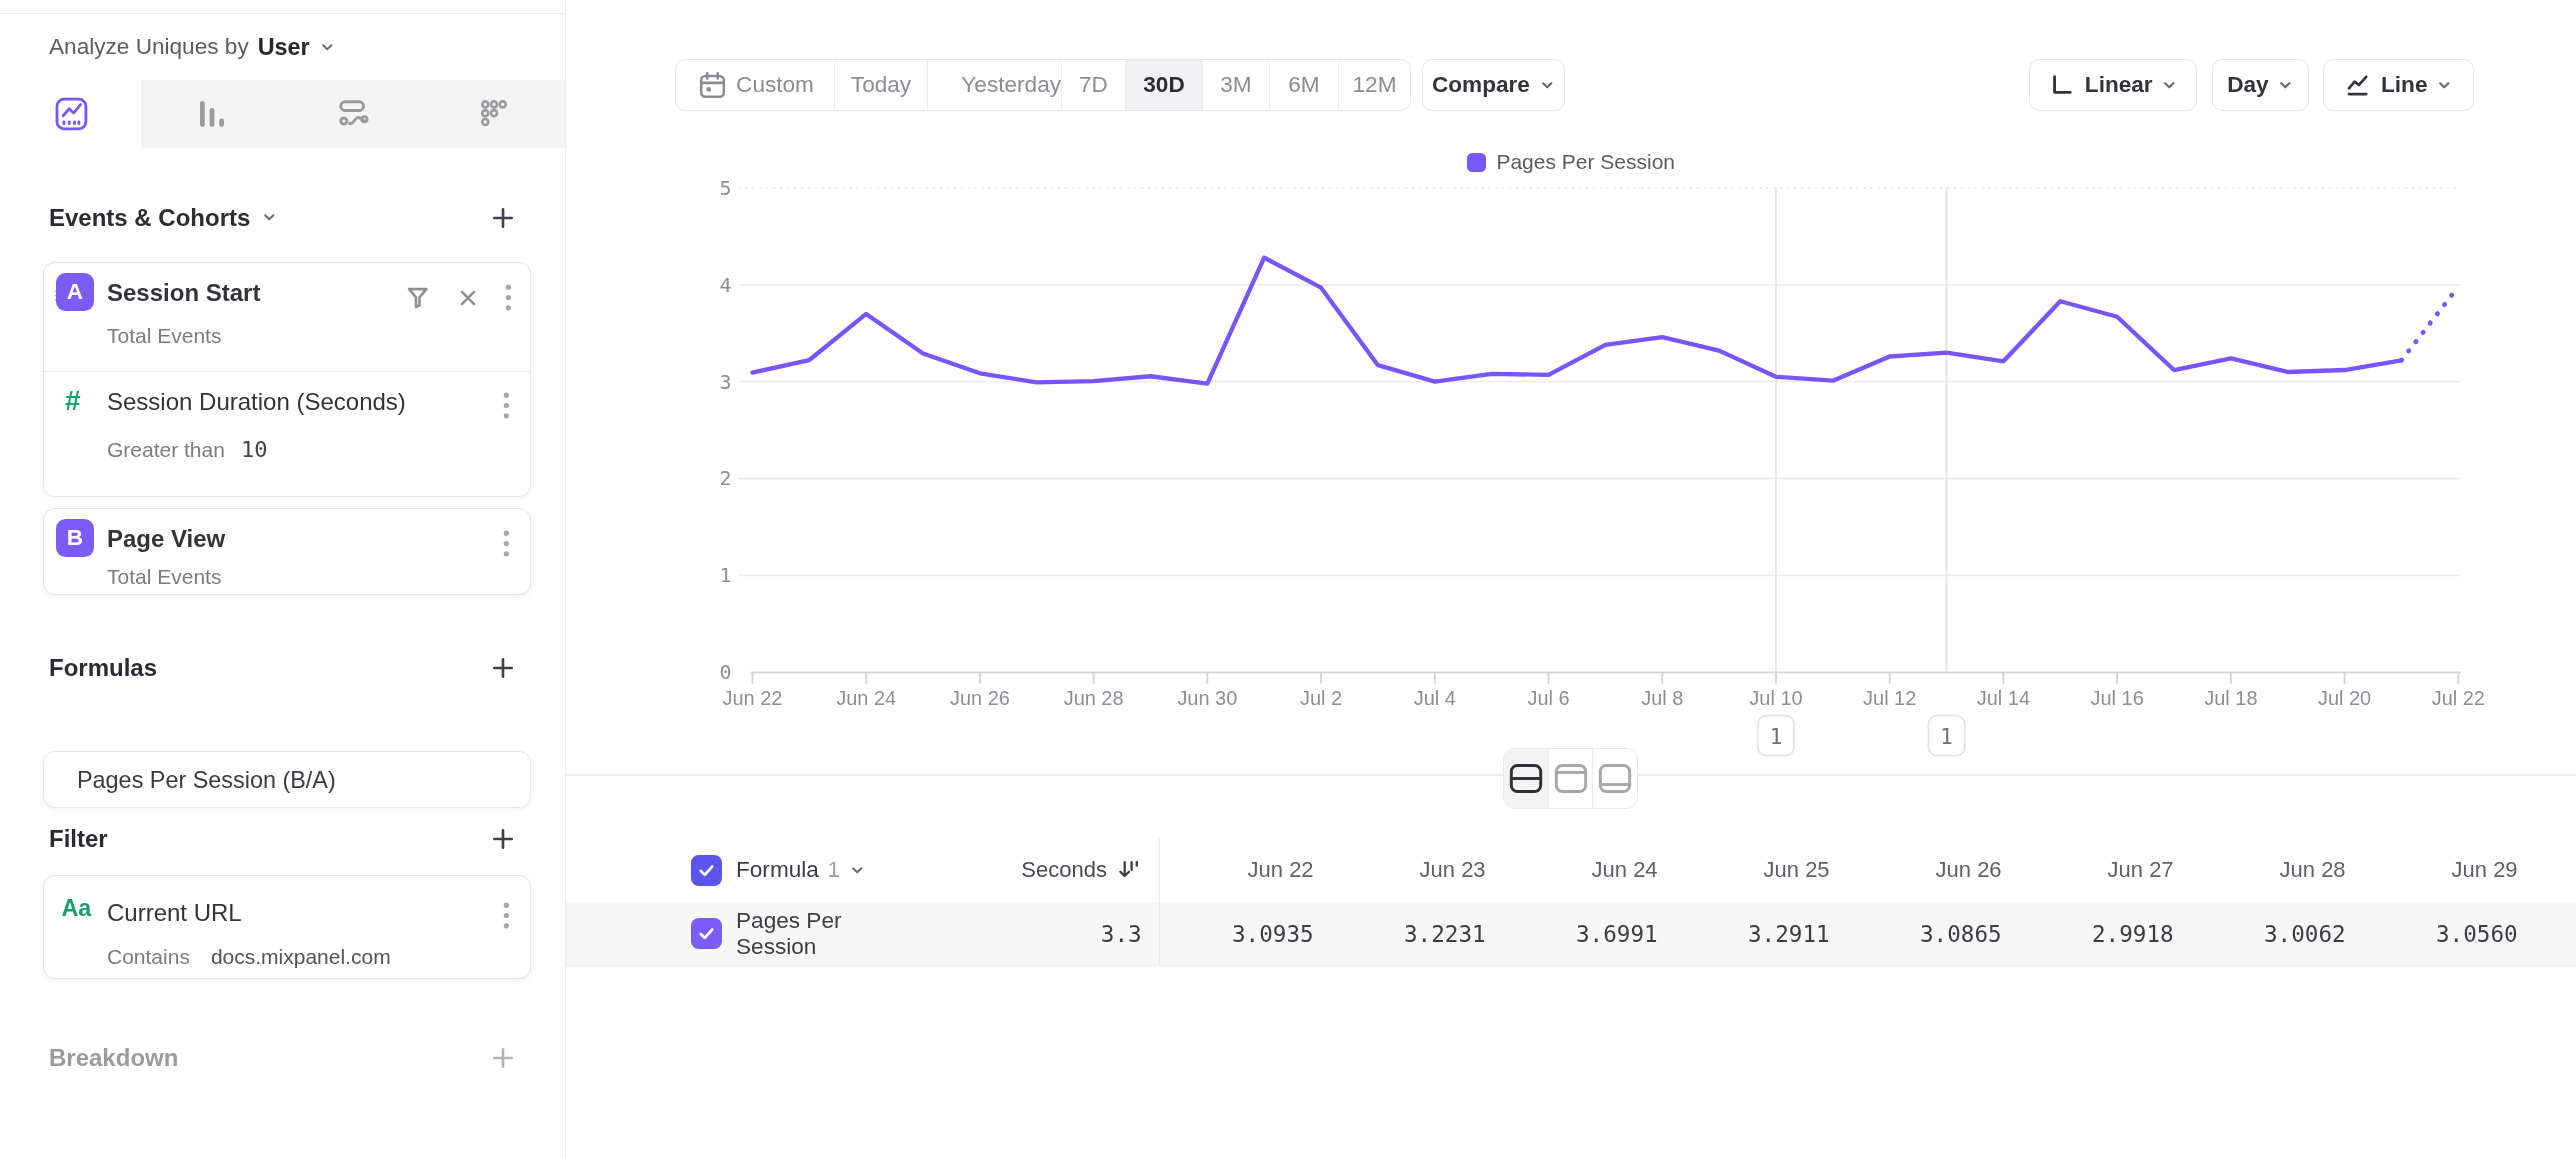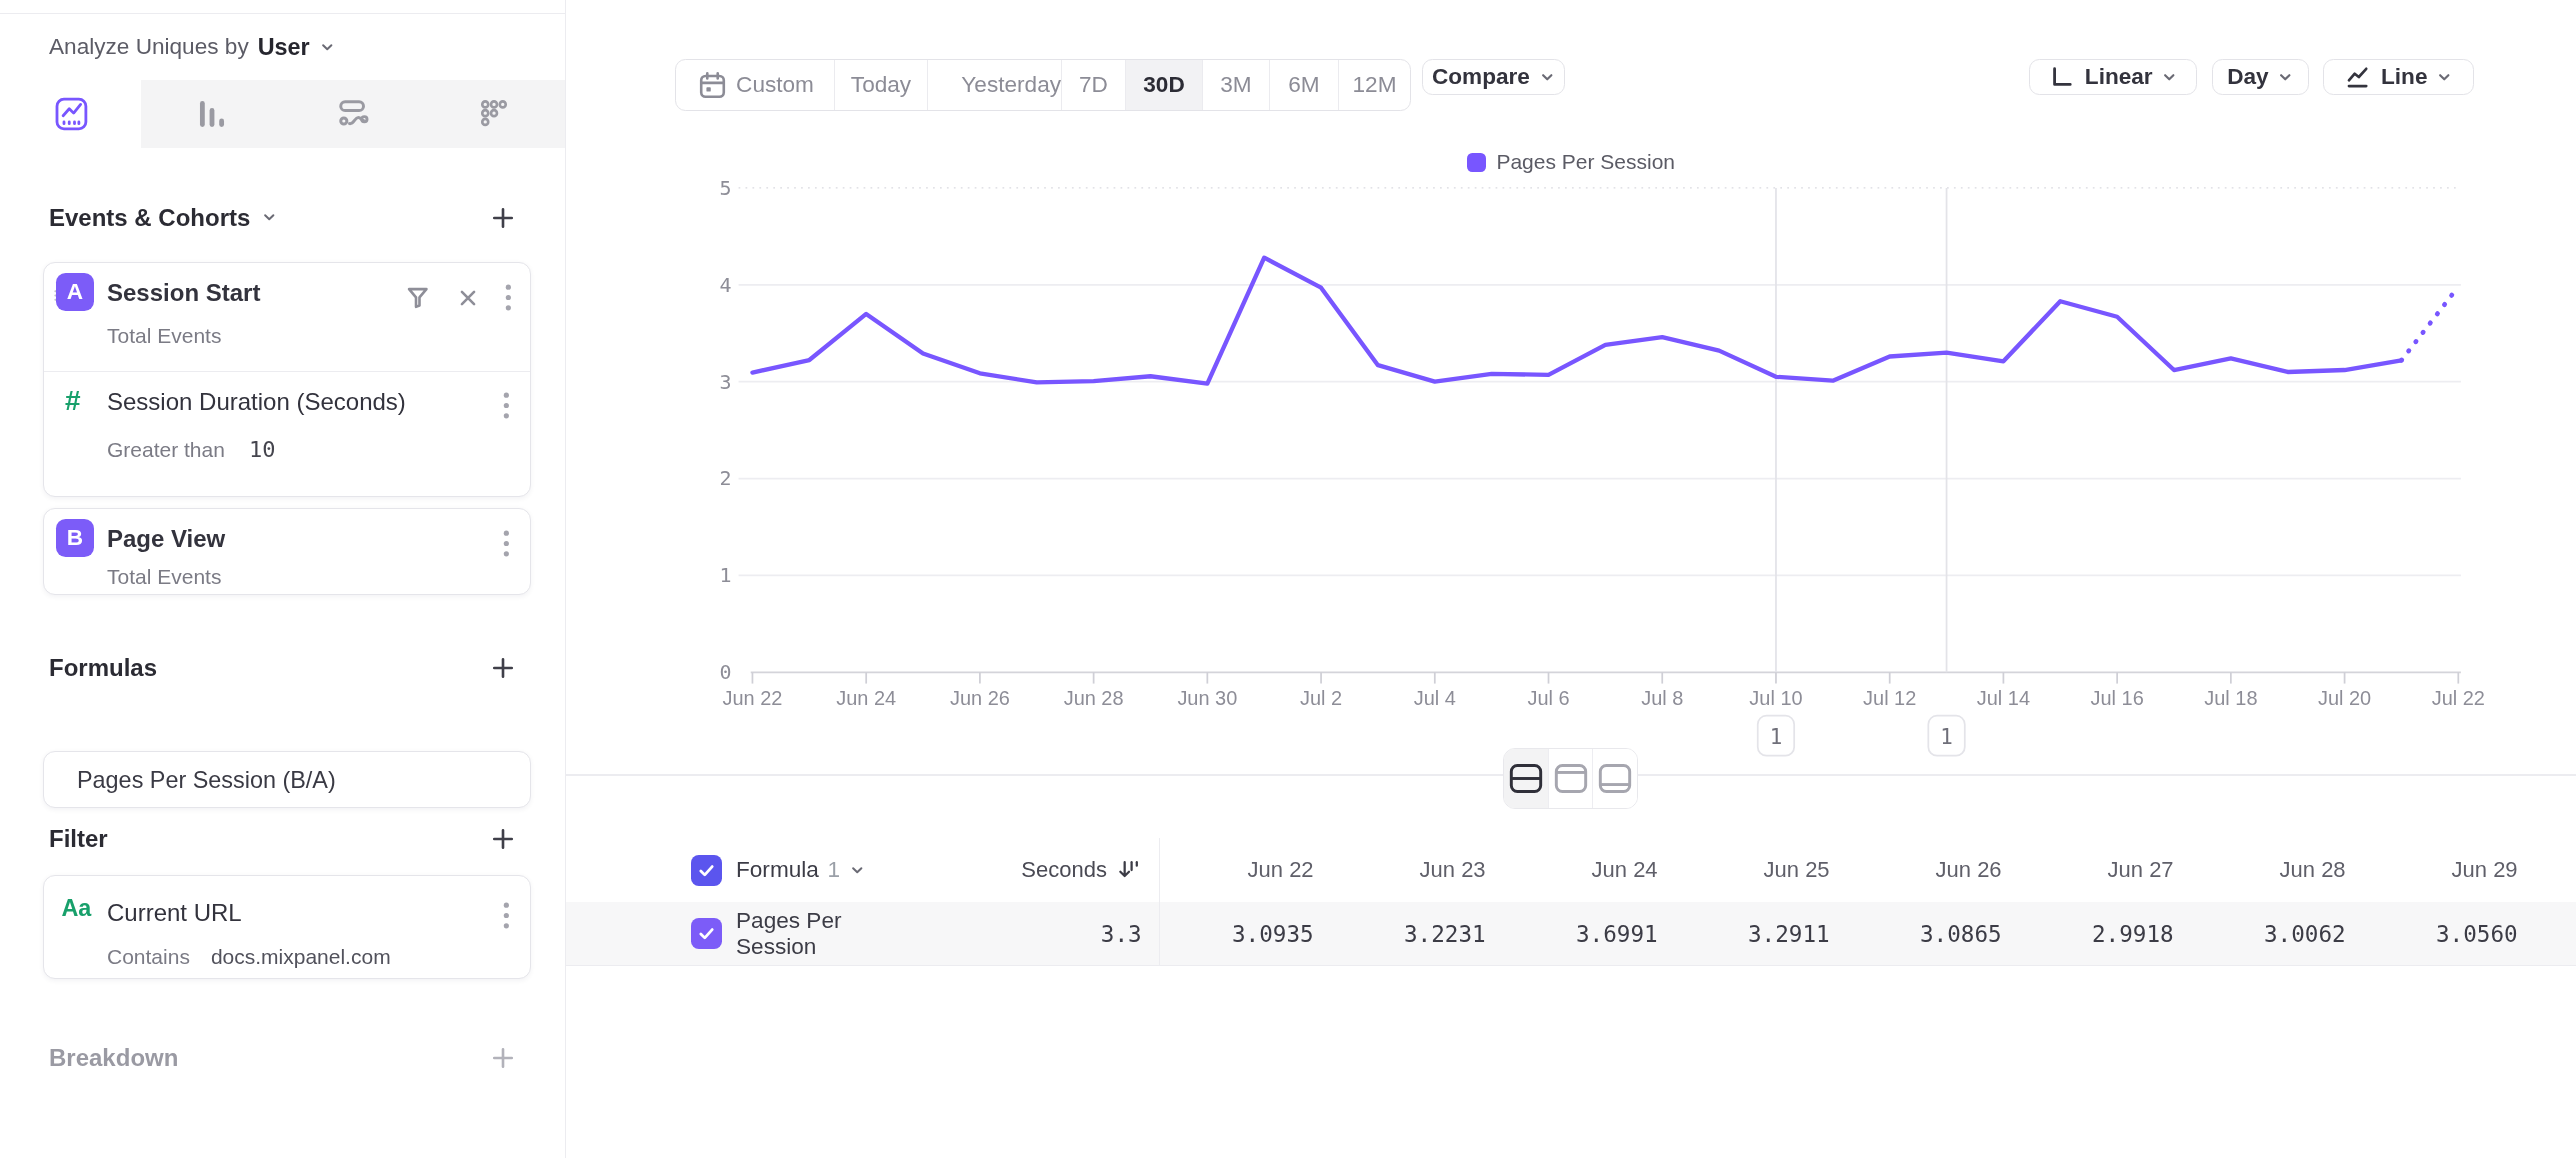--- a/index.html
+++ b/index.html
@@ -30,21 +30,21 @@
   .row-icons { position:absolute; right:17.4px; top:19px; display:flex; align-items:center; gap:22.6px; }
   .icon-btn { background:none; border:none; cursor:pointer; display:flex; align-items:center; }
   .drag-handle { position:absolute; left:7px; top:22.6px; cursor:grab; }
   .inner-divider { position:absolute; left:0; right:0; top:108px; border-top:1.7px solid #ececf0; }
   .prop-icon { position:absolute; left:21px; top:122px; font-size:28px; font-weight:700; color:#18a06b; }
   .aa-icon { position:absolute; left:17.4px; top:19px; font-size:23.4px; font-weight:700; color:#18a06b; }
   .op-value { color:#45454e; font-size:22px; }
 
   
   .main { position:absolute; left:566px; top:0; width:2010px; height:1159px; background:#fff; }
-  .btn { position:absolute; top:59px; height:36px; border:1.7px solid #e3e3e8; border-radius:10.4px; background:#fff; display:flex; align-items:center; justify-content:center; gap:8.7px; font-size:22.6px; font-weight:600; color:#33333d; cursor:pointer; font-family:"Liberation Sans",sans-serif; }
+  .btn { position:absolute; top:59px; height:52px; border:1.7px solid #e3e3e8; border-radius:10.4px; background:#fff; display:flex; align-items:center; justify-content:center; gap:8.7px; font-size:22.6px; font-weight:600; color:#33333d; cursor:pointer; font-family:"Liberation Sans",sans-serif; }
   .range-group { position:absolute; left:109px; top:59px; height:52px; border:1.7px solid #e3e3e8; border-radius:10.4px; background:#fff; display:flex; overflow:hidden; }
   .seg { height:100%; display:flex; align-items:center; justify-content:center; gap:7px; font-size:22.6px; font-weight:500; color:#8c8c96; border-right:1.7px solid #ebebef; cursor:pointer; }
   .seg:last-child { border-right:none; }
   .seg.active { background:#f2f2f4; color:#2c2c35; font-weight:700; }
   .legend { position:absolute; left:0; top:148px; width:2010px; height:28px; display:flex; align-items:center; justify-content:center; gap:10.4px; }
   .legend-swatch { width:19px; height:19px; border-radius:5.2px; background:#7856ff; }
   .legend-label { font-size:21px; color:#5b5b65; }
   #chart-svg { position:absolute; left:120px; top:174px; }
   .hdivider { position:absolute; left:0; top:774px; width:2010px; height:1.7px; background:#ececf0; }
   .view-toggle { position:absolute; left:937px; top:748px; width:135px; height:61px; background:#fff; border:1.7px solid #e8e8ec; border-radius:12px; display:flex; overflow:hidden; z-index:2; }
@@ -165,21 +165,21 @@
       <div class="inner-divider"></div>
       <span class="prop-icon">#</span>
       <span class="card-title" style="top:125px; font-weight:500">Session Duration (Seconds)</span>
       <button class="kebab" style="top:127px">
         <svg width="8.7" height="31" viewBox="0 0 10 36" fill="#a4a4ad">
             <circle cx="5" cy="6" r="3"></circle>
             <circle cx="5" cy="18" r="3"></circle>
             <circle cx="5" cy="30" r="3"></circle>
           </svg>
       </button>
-      <span class="card-sub" style="top:174px; display:flex; gap:24px; align-items:center">
+      <span class="card-sub" style="top:174px; display:flex; gap:16px; align-items:center">
         <span>Greater than</span>
         <span class="mono op-value">10</span>
       </span>
     </div>
 
     <div class="card" style="top:508px; height:87px">
       <span class="badge" style="top:9.6px">B</span>
       <span class="card-title" style="top:15.6px">Page View</span>
       <button class="kebab" style="top:19px">
         <svg width="8.7" height="31" viewBox="0 0 10 36" fill="#a4a4ad">

